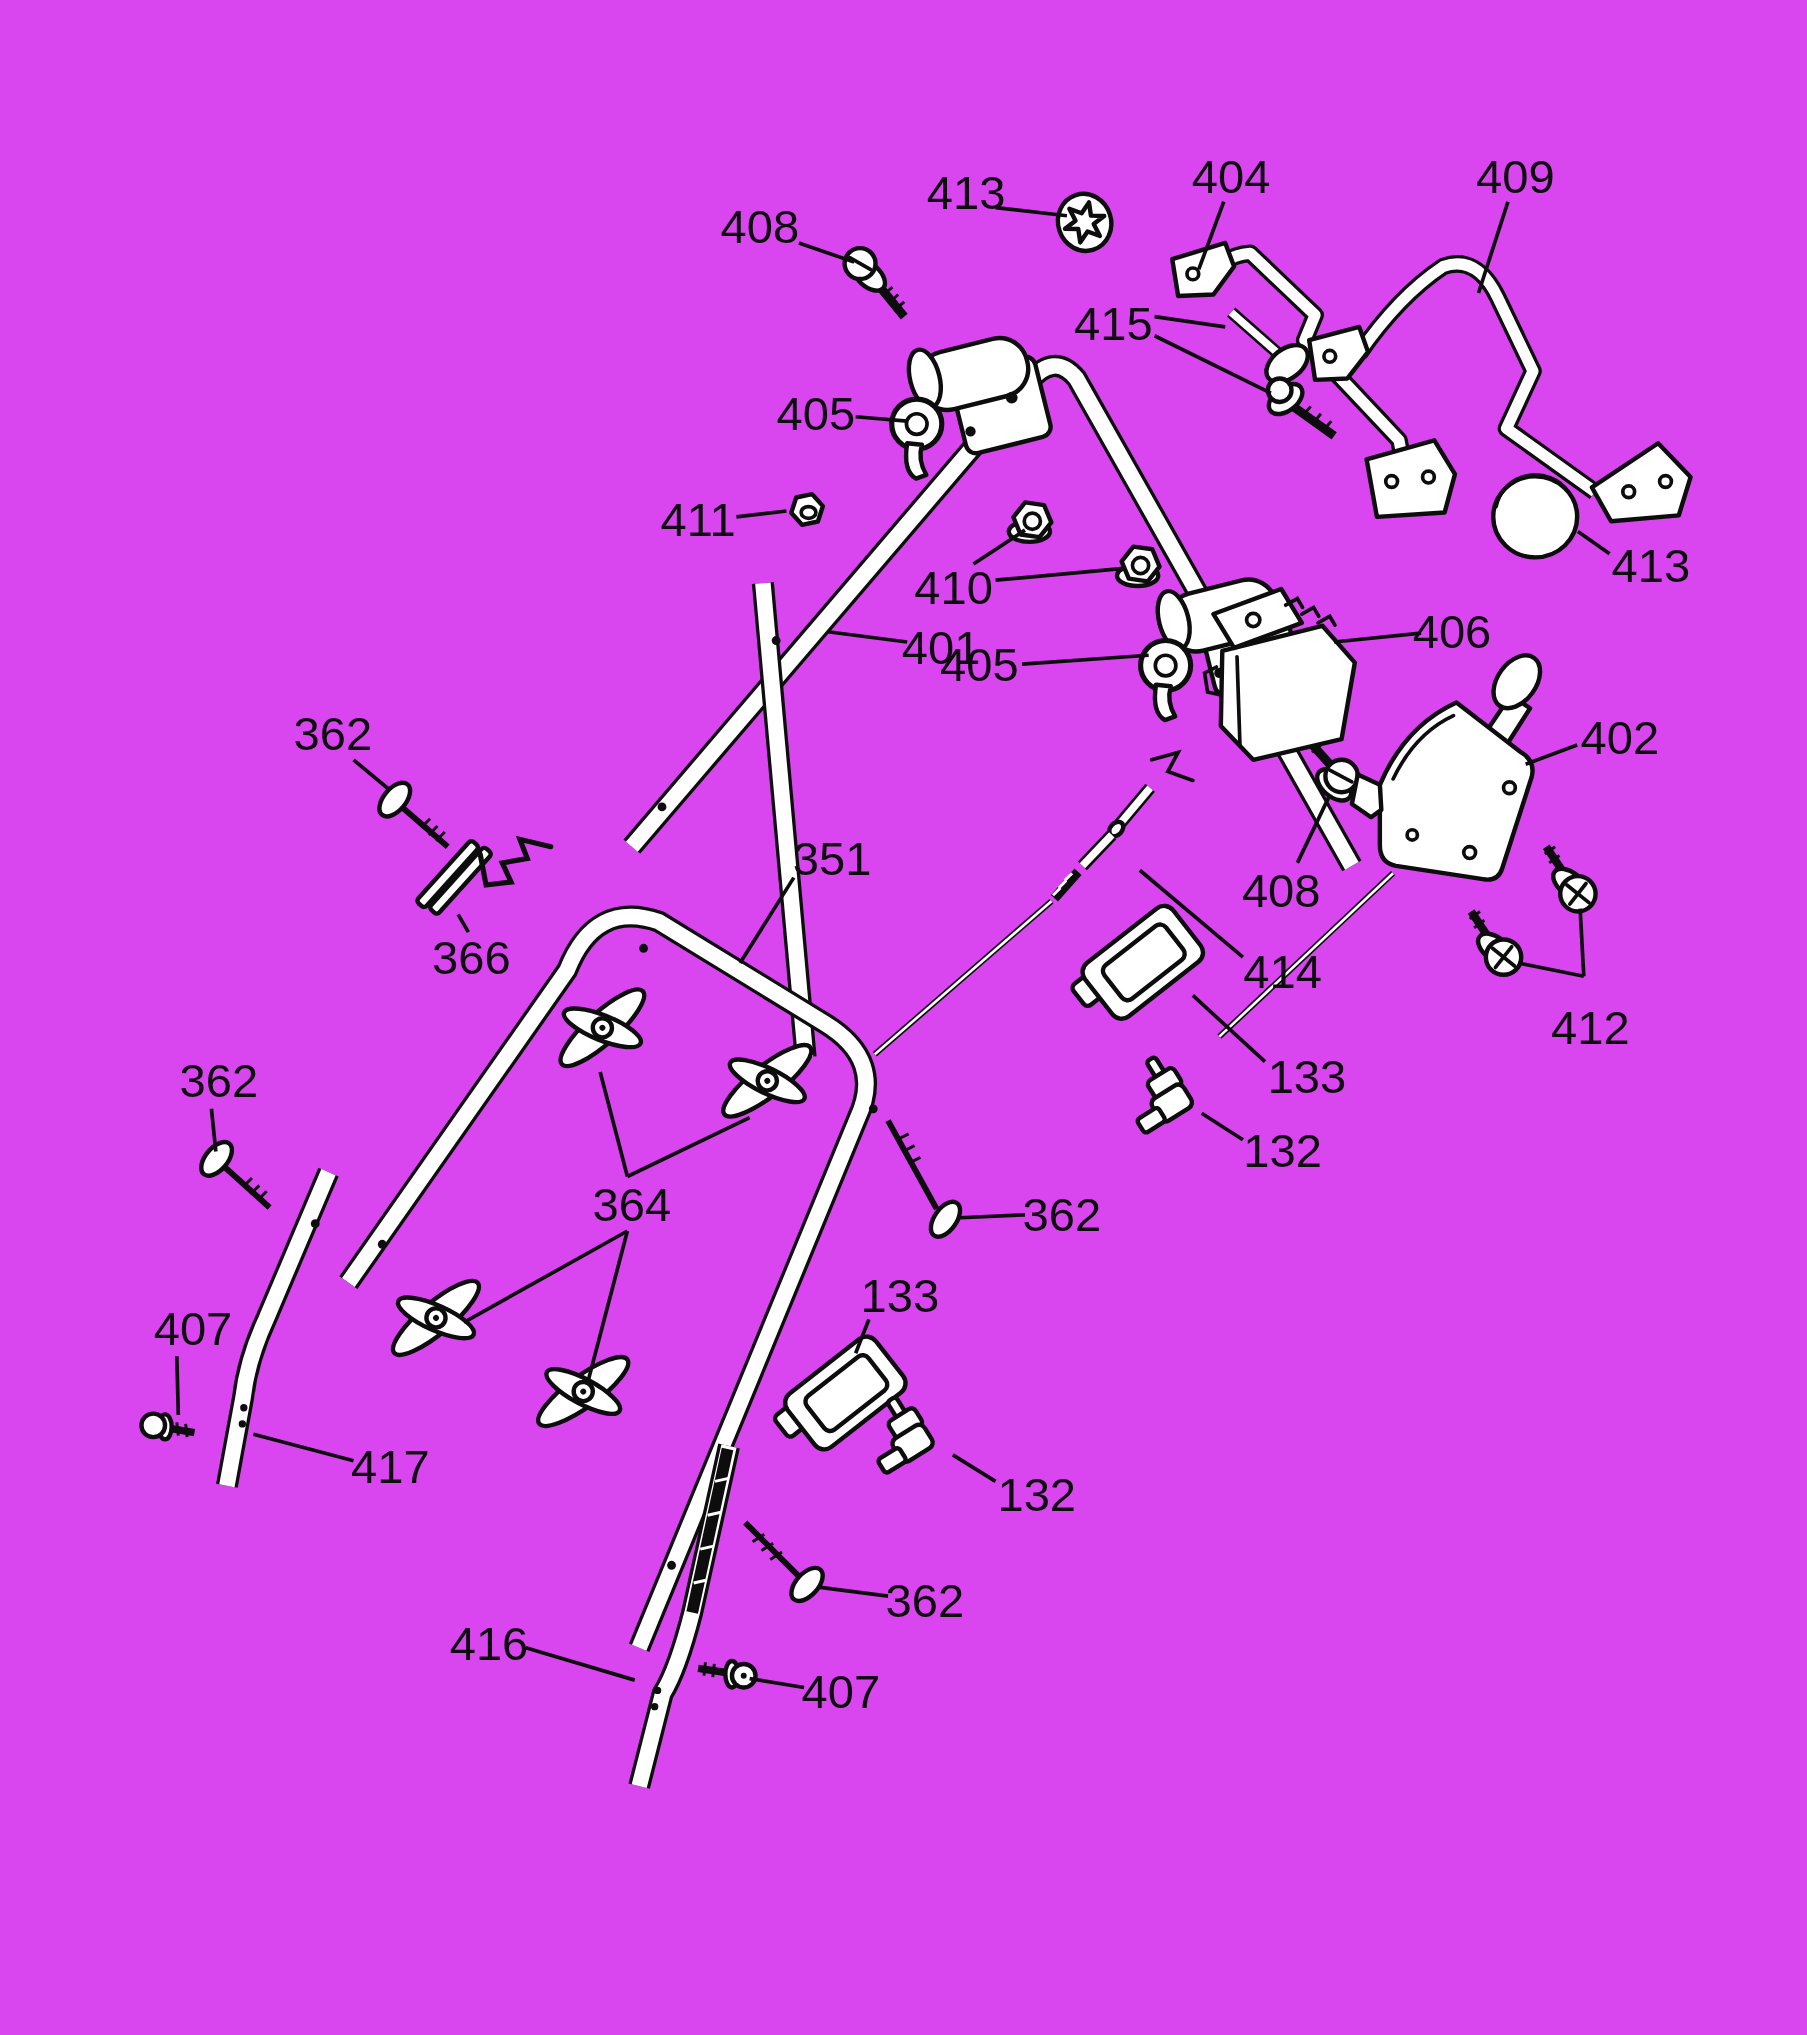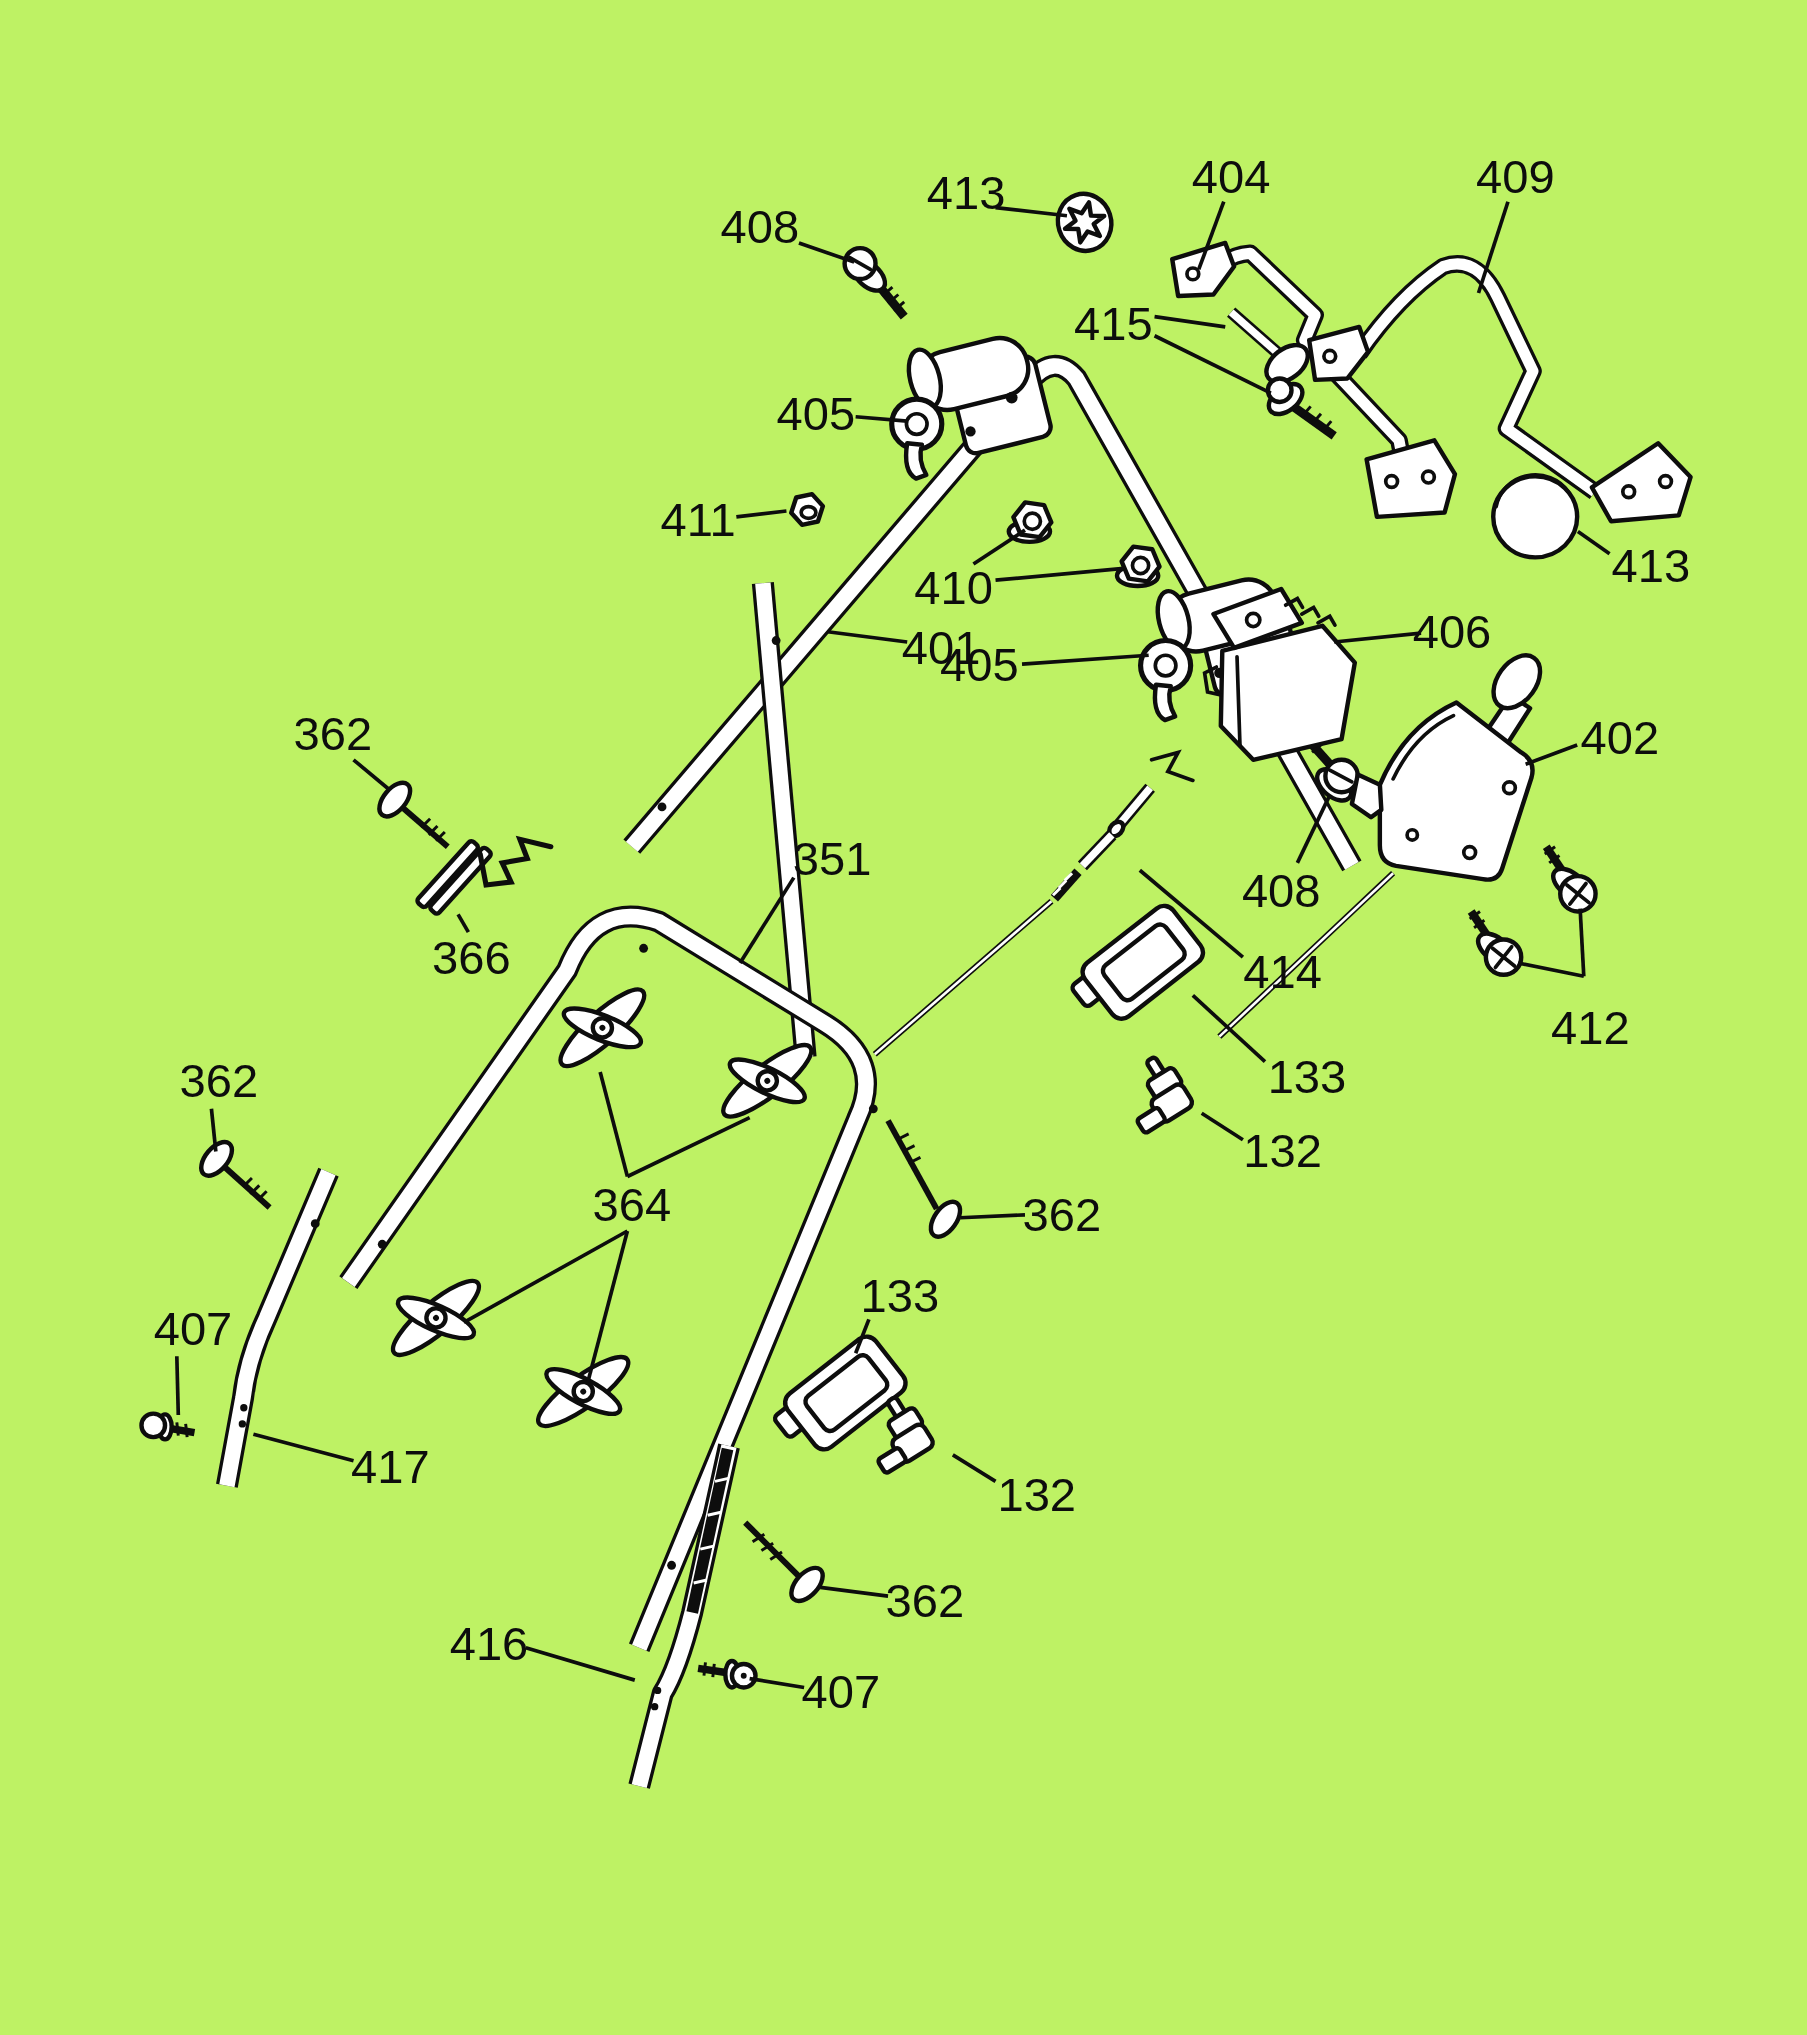--- a/index.html
+++ b/index.html
@@ -1,16 +1,16 @@
 <!DOCTYPE html>
 <html style="font-size:11.8px"><head>
 <meta charset="utf-8">
 <style>
   html,body{margin:0;padding:0;background:#ffffff;}
-  #stage{width:1807px;height:2035px;position:relative;background:#bef264;}
+  #stage{width:1807px;height:2035px;position:relative;background:#d946ef;}
   svg{display:block;}
   .o30{stroke:#0d0d0d;stroke-width:30;fill:none;stroke-linejoin:round;}
   .i30{stroke:#ffffff;stroke-width:21;fill:none;stroke-linejoin:round;}
   .o24{stroke:#0d0d0d;stroke-width:24;fill:none;stroke-linejoin:round;}
   .i24{stroke:#ffffff;stroke-width:15;fill:none;stroke-linejoin:round;}
   .o16{stroke:#0d0d0d;stroke-width:17;fill:none;}
   .i16{stroke:#ffffff;stroke-width:10;fill:none;}
   .o7{stroke:#0d0d0d;stroke-width:8;fill:none;}
   .i7{stroke:#ffffff;stroke-width:3.5;fill:none;}
   .part{fill:#ffffff;stroke:#0d0d0d;stroke-width:6;stroke-linejoin:round;}

